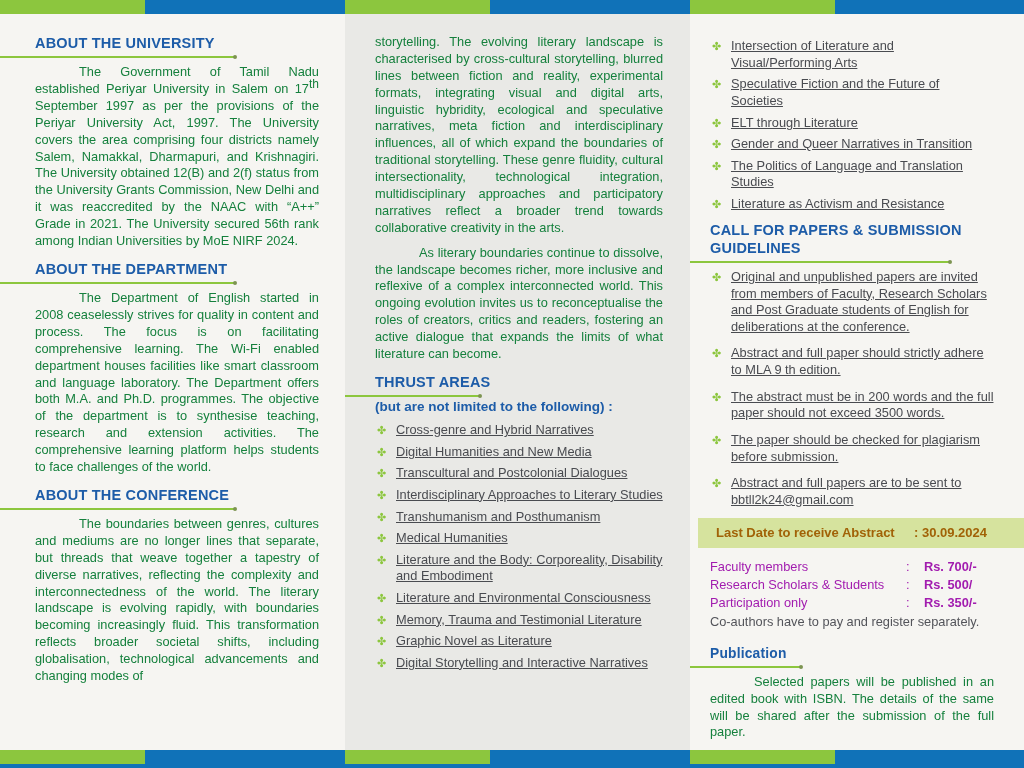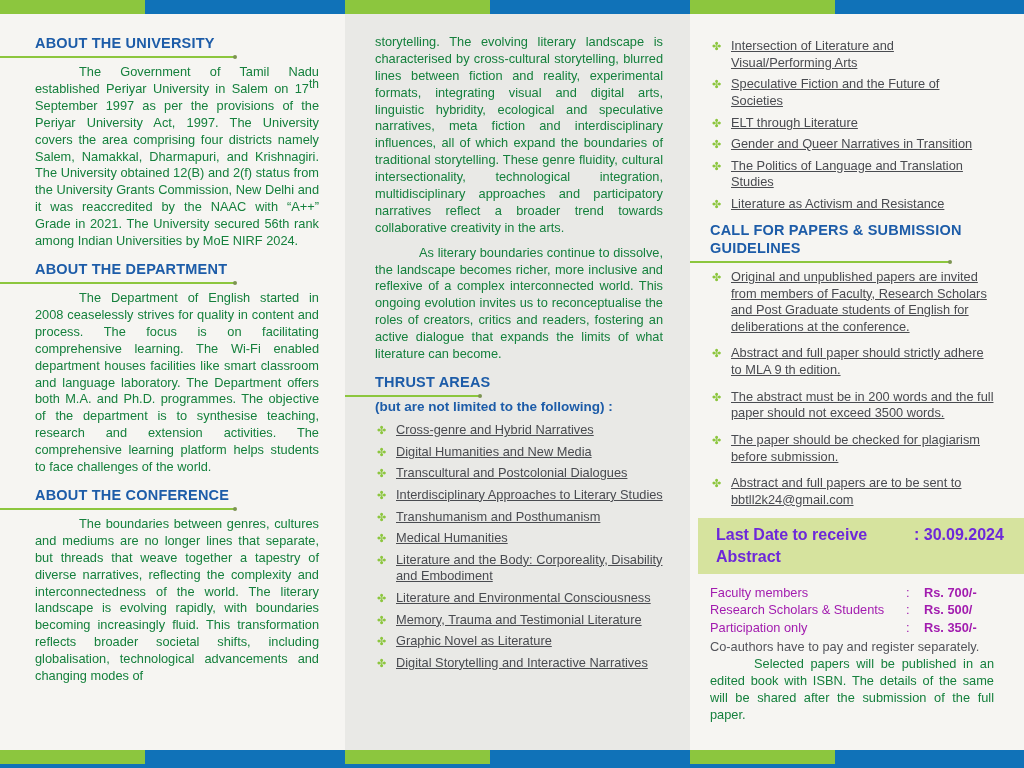--- a/index.html
+++ b/index.html
@@ -59,21 +59,21 @@
   .blist.spread li{margin-bottom:10px;}
   .blist .btxt{flex:1;text-align:left;text-decoration:underline;}
 
   .subhead{color:#1d5ca8;font-weight:bold;font-size:13.5px;margin:8px 0 8px 0;}
 
   
   .deadline-box{
     background:#d6e39e;margin:8px -30px 10px -12px;padding:6px 14px 6px 18px;
   }
   .deadline-row{
-    display:flex;color:#6d28d9;font-weight:bold;font-size:16px;line-height:1.35;
+    display:flex;color:#a16207;font-weight:bold;font-size:13px;line-height:1.35;
   }
   .deadline-row .dl-label{flex:1;}
   .deadline-row .dl-value{width:96px;text-align:left;}
 
   
   .fee-row{display:flex;color:#a21caf;font-size:12.8px;line-height:1.4;}
   .fee-row .fl{flex:1;}
   .fee-row .fc{width:18px;}
   .fee-row .fv{width:70px;font-weight:bold;}
   .fee-note{color:#53545a;font-size:12.8px;line-height:1.4;margin-top:1px;} .mt10{margin-top:10px;}
@@ -259,20 +259,26 @@
       <span class="fv">Rs. 500/</span>
     </div>
     <div class="fee-row">
       <span class="fl">Participation only</span>
       <span class="fc">:</span>
       <span class="fv">Rs. 350/-</span>
     </div>
     <div class="fee-note">Co-authors have to pay and register separately.</div>
   </div>
 
+  <div class="sec-head" style="font-size:13.8px;margin-top:14px;margin-bottom:12px">
+    <span>Publication</span>
+    <span class="head-rule u-pub">
+        <span class="head-dot"></span>
+      </span>
+  </div>
   <p class="para indent">Selected papers will be published in an edited book with ISBN. The details of the same will be shared after the submission of the full paper.</p>
 
 </div>
 
 <div class="bar bottom">
   <span class="seg g" style="width:145px"></span>
   <span class="seg b" style="width:200px"></span>
   <span class="seg g" style="width:145px"></span>
   <span class="seg b" style="width:200px"></span>
   <span class="seg g" style="width:145px"></span>

